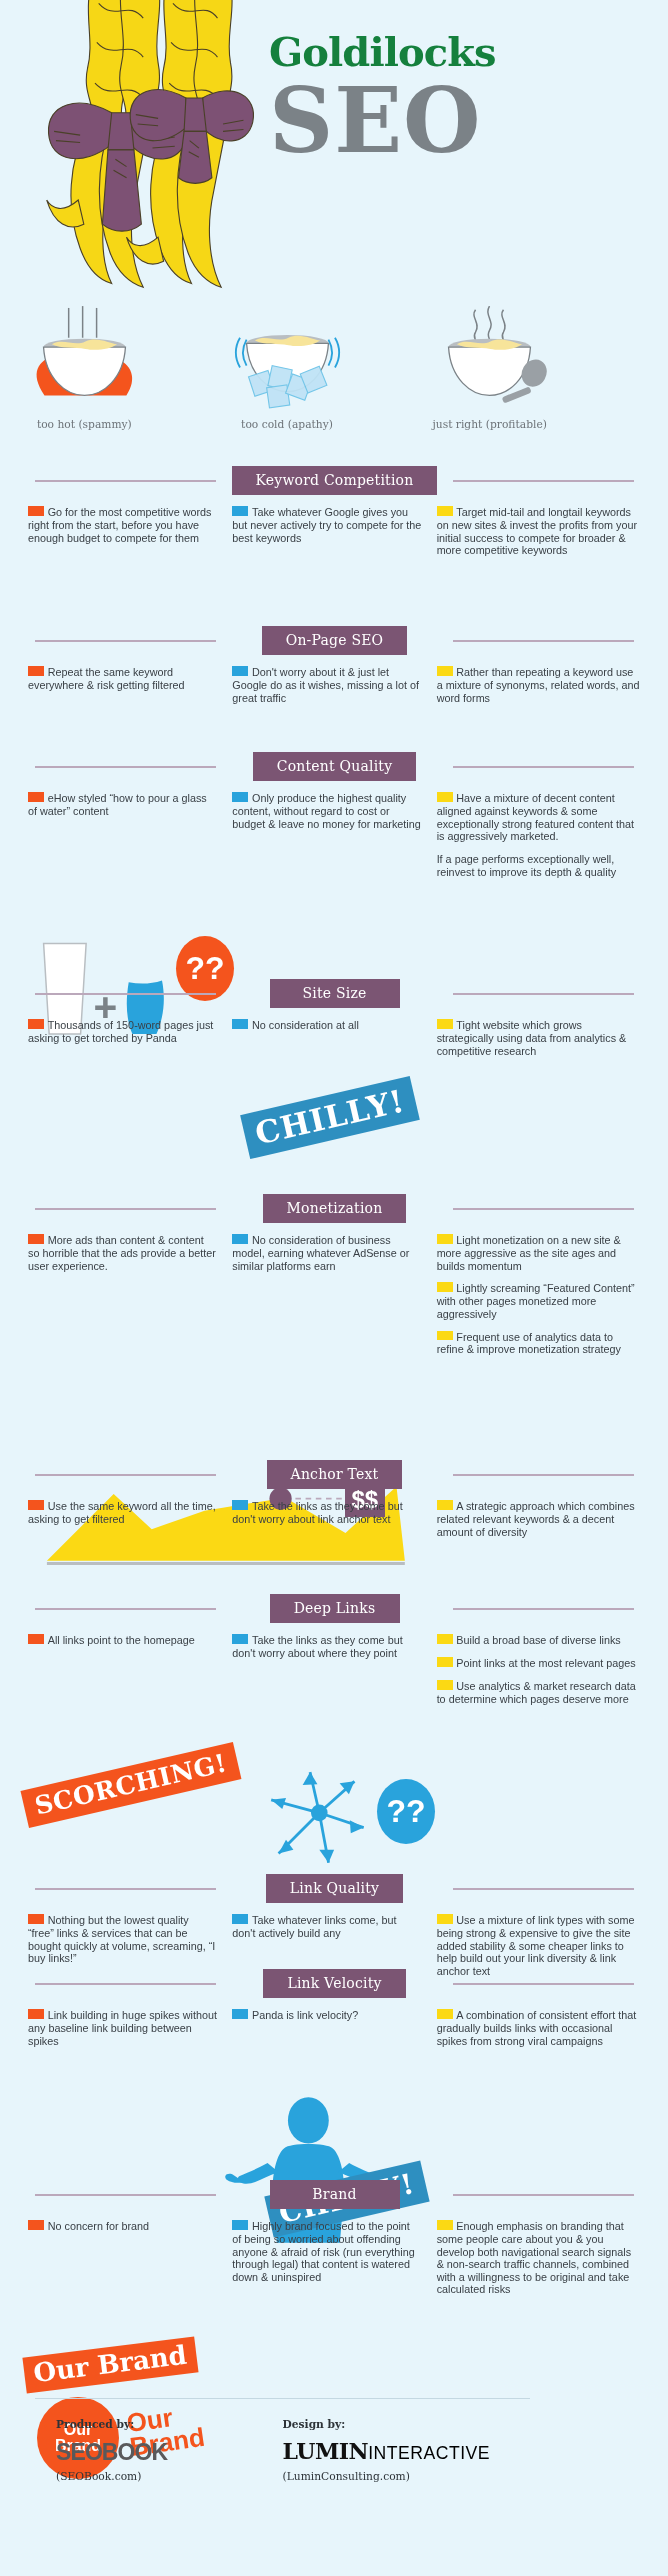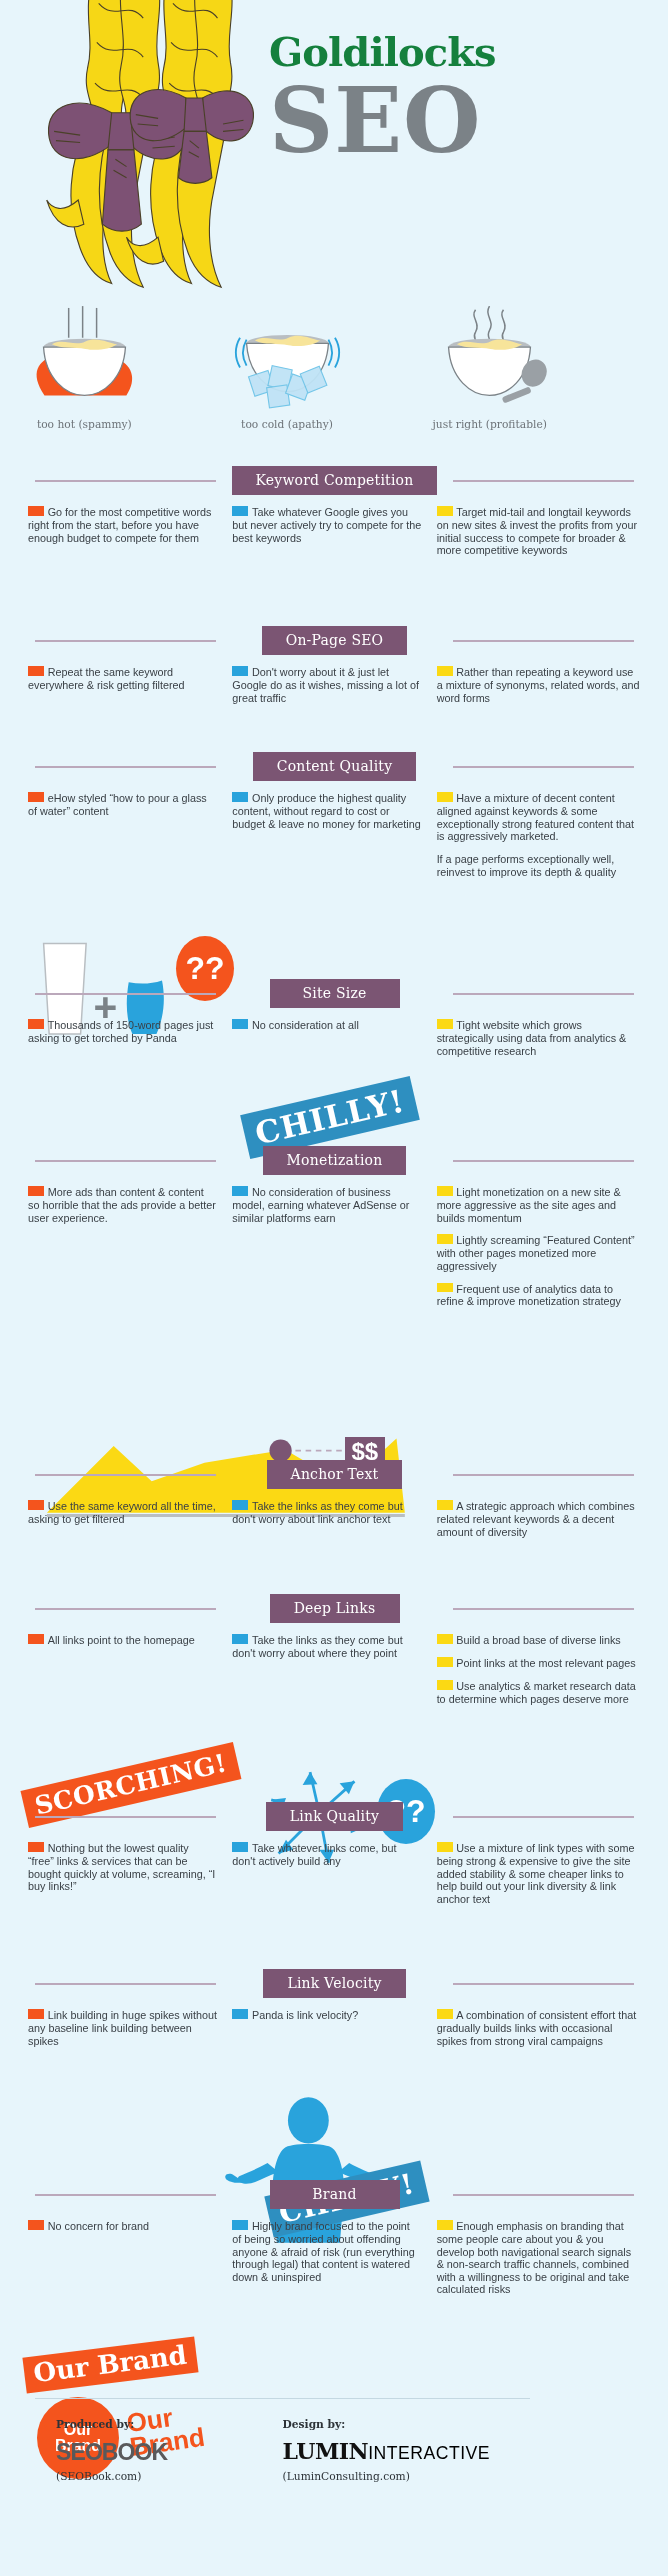--- a/index.html
+++ b/index.html
@@ -490,21 +490,21 @@
         <div class="bullet"><span class="chip just"></span><span>Tight website which grows strategically using data from analytics &amp; competitive research</span></div>
       </div>
     </div>
     <div class="art-row" style="height:0;">
       <div class="stamp chilly" style="left:243px; top:28px;">
         <span>CHILLY!</span>
       </div>
     </div>
   </div>
 
-  <div class="section" style="position:absolute; top:1144px; left:0;">
+  <div class="section" style="position:absolute; top:1192px; left:0;">
     <div class="sec-head">
       <span class="rule left"></span>
       <span class="rule right"></span>
       <span class="sec-title">Monetization</span>
     </div>
     <div class="cols">
       <div class="col">
         <div class="bullet"><span class="chip hot"></span><span>More ads than content &amp; content so horrible that the ads provide a better user experience.</span></div>
       </div>
       <div class="col">
@@ -590,21 +590,21 @@
             <path d="M14 42 L30 40 L26 52 Z"></path>
           <circle cx="66" cy="56" r="9"></circle>
         </g>
       </svg>
       <div class="qmark cold" style="left:377px; top:63px;">
         <span>??</span>
       </div>
     </div>
   </div>
 
-  <div class="section" style="position:absolute; top:1800px; left:0;">
+  <div class="section" style="position:absolute; top:1872px; left:0;">
     <div class="sec-head">
       <span class="rule left"></span>
       <span class="rule right"></span>
       <span class="sec-title">Link Quality</span>
     </div>
     <div class="cols">
       <div class="col">
         <div class="bullet"><span class="chip hot"></span><span>Nothing but the lowest quality “free” links &amp; services that can be bought quickly at volume, screaming, “I buy links!”</span></div>
       </div>
       <div class="col">

